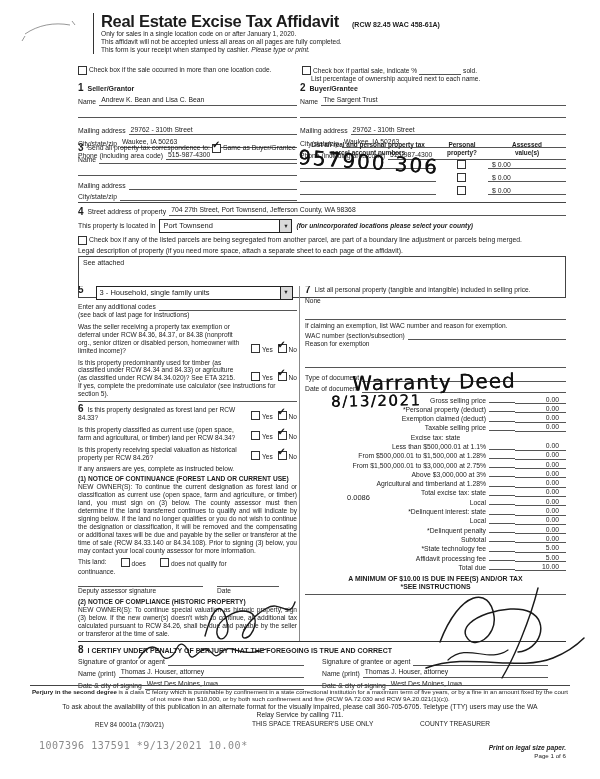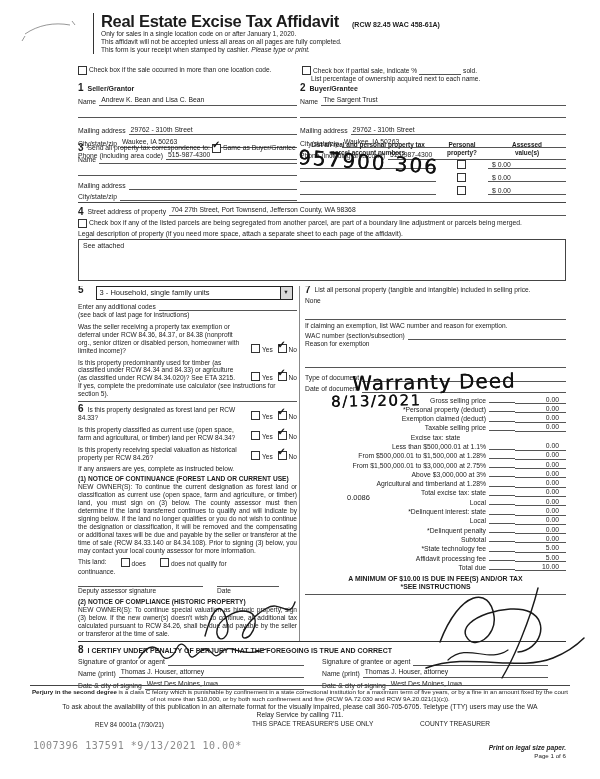--- a/index.html
+++ b/index.html
@@ -96,21 +96,21 @@
   .s8cols{display:flex;}
   .s8col{width:244px;padding-right:18px;box-sizing:border-box;}
   .s8col .frow{margin-top:2.5px;}
   #perjury{left:30px;top:685px;width:540px;border-top:1.5px solid #444;padding-top:2px;
            font-size:6.2px;line-height:7.2px;text-align:center;}
   #access{left:60px;top:703px;width:480px;font-size:6.8px;line-height:8px;text-align:center;}
   .flabel{font-size:6.4px;}
   #rev-no{left:95px;top:721px;}
   #treas-space{left:252px;top:720px;font-size:6.6px;}
   #county-treas{left:420px;top:720px;font-size:6.6px;}
-  #stamp{left:33px;top:740px;font-family:"DejaVu Sans Mono",monospace;font-size:10px;
+  #stamp{left:39px;top:740px;font-family:"DejaVu Sans Mono",monospace;font-size:10px;
          color:#8a8a8a;letter-spacing:0.5px;}
   #print-note{left:420px;top:744px;width:146px;text-align:right;font-size:6.6px;}
   #print-note .l1{font-weight:bold;font-style:italic;}
   #print-note .l2{font-size:6.2px;margin-top:1px;}
   
   .hand{font-family:"DejaVu Sans",sans-serif;color:#111;white-space:nowrap;
         text-shadow:0.4px 0 0 currentColor;}
   #hw-parcel{left:298px;top:150px;font-size:20px;transform:rotate(4deg);letter-spacing:2px;}
   #hw-type{left:352px;top:370px;font-size:20px;transform:rotate(-1deg);letter-spacing:1px;}
   #hw-date{left:331px;top:392px;font-size:15px;transform:rotate(-1deg);letter-spacing:1.5px;}
@@ -254,20 +254,28 @@
       <span class="pval">$ 0.00</span>
     </div>
   </div>
   <div class="abs hand" id="hw-parcel">957900 306</div>
 
   <div class="abs" id="sec4">
     <div class="frow" style="margin-top:0">
       <span class="secnum">4</span>
       <span class="lab">Street address of property</span>
       <span class="val">704 27th Street, Port Townsend, Jefferson County, WA  98368</span>
+    </div>
+    <div class="locrow">
+      <span>This property is located in</span>
+      <span class="sel" style="width:128px">
+        <span>Port Townsend</span>
+        <span class="dd"></span>
+      </span>
+      <span class="locnote">(for unincorporated locations please select your county)</span>
     </div>
     <div class="cbline">
       <span class="cb"></span>
       <span>Check box if any of the listed parcels are being segregated from another parcel, are part of a boundary line adjustment or parcels being merged.</span>
     </div>
     <div class="legal-label">Legal description of property (if you need more space, attach a separate sheet to each page of the affidavit).</div>
     <div class="legal-box"><span>See attached</span></div>
   </div>
 
   <div class="abs" id="col-divider"></div>

